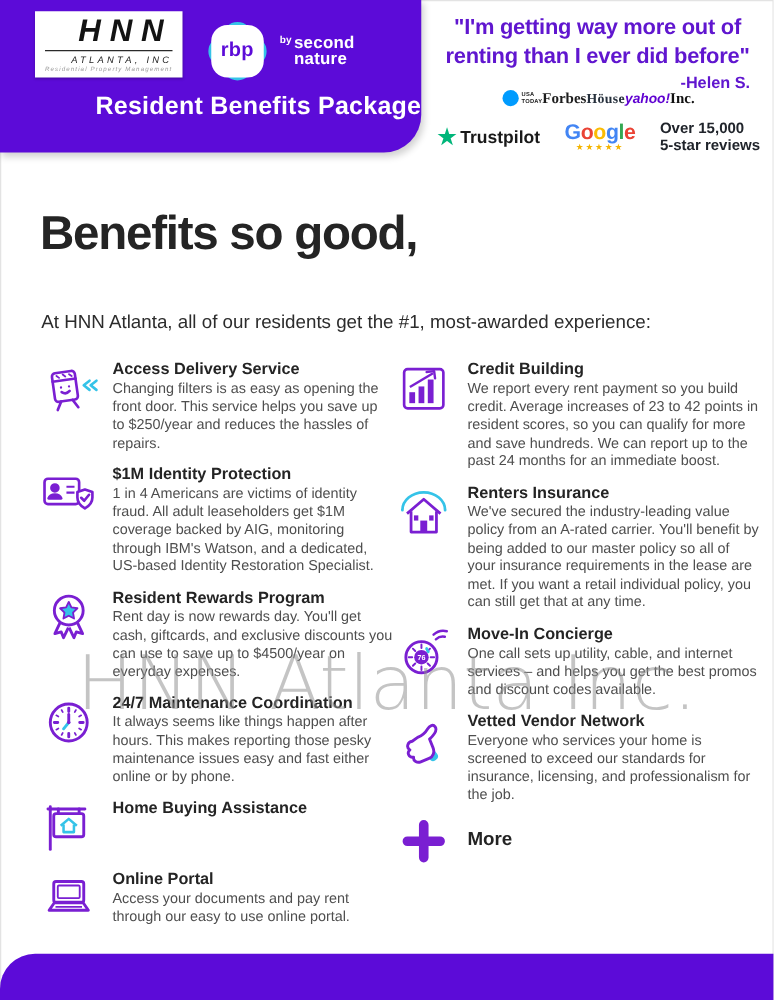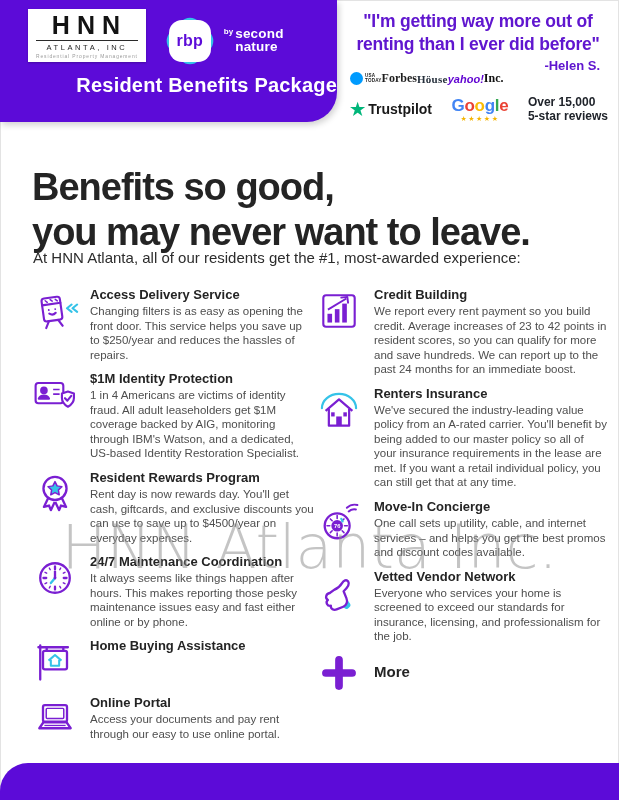--- a/index.html
+++ b/index.html
@@ -8,42 +8,42 @@
     font-family:"Liberation Sans", sans-serif;color:#222;
     box-shadow:inset 0 0 0 1px #e3e3e3;
   }
   
   .topbar{
     position:absolute;top:0;left:0;width:337px;height:122px;
     background:var(--brand-purple);border-radius:0 0 30px 0;
     box-shadow:2px 3px 6px rgba(0,0,0,.18);
   }
   .brand-row{display:flex;align-items:flex-start;gap:18px;padding:9px 0 0 28px;}
-  .hnn-card{background:#fff;padding:4px 8px 3px;text-align:center;box-shadow:0 1px 2px rgba(0,0,0,.25);}
+  .hnn-card{background:#fff;padding:4px 8px 3px;text-align:right;box-shadow:0 1px 2px rgba(0,0,0,.25);font-style:italic;}
   .hnn-brand{font-size:25px;font-weight:600;letter-spacing:7px;padding-left:5px;color:#131313;line-height:1;}
   .hnn-sub{font-size:7.5px;letter-spacing:2.6px;color:#242424;border-top:1.2px solid #2a2a2a;margin-top:2px;padding-top:2px;white-space:nowrap;}
   .hnn-tag{font-size:4.9px;letter-spacing:.9px;color:#9a9a9a;margin-top:2px;white-space:nowrap;}
   .rbp-wrap{display:flex;align-items:center;gap:8px;margin-top:6px;}
   .rbp-badge{position:relative;width:52px;height:52px;flex:0 0 auto;}
   .rbp-diamond{position:absolute;inset:6px;background:var(--accent-cyan);border-radius:12px;transform:rotate(45deg);}
   .rbp-square{position:absolute;inset:5px;background:#fff;border-radius:13px;}
   .rbp-label{position:absolute;inset:0;display:flex;align-items:center;justify-content:center;
     color:var(--brand-purple);font-weight:800;font-size:16px;letter-spacing:.3px;}
   .sn-text{color:#fff;line-height:.95;}
   .sn-by{font-size:8px;font-weight:600;vertical-align:top;margin-right:2px;}
   .sn-name{display:inline-block;font-size:13.5px;font-weight:800;letter-spacing:.2px;}
   .pkg-title{margin-top:7px;text-align:right;color:#fff;font-size:20px;font-weight:800;letter-spacing:.2px;}
   
   .testimonial{position:absolute;top:10px;left:346px;width:264px;text-align:center;}
   .quote{color:var(--quote-purple);font-size:17.5px;font-weight:700;line-height:1.32;letter-spacing:-0.2px;}
   .attribution{color:var(--quote-purple);font-size:13px;font-weight:700;text-align:right;padding-right:10px;margin-top:2px;}
   
   .featured{position:absolute;top:67px;left:350px;width:258px;}
   .featured-label{font-size:9.5px;color:#6d6d6d;}
-  .logo-row{display:flex;align-items:center;justify-content:flex-start;margin-top:4px;}
+  .logo-row{display:flex;align-items:center;justify-content:center;margin-top:4px;}
   .usatoday{display:flex;align-items:center;gap:2px;}
   .usat-dot{width:13px;height:13px;border-radius:50%;background:var(--usatoday-blue);}
   .usat-txt{font-size:4.6px;font-weight:800;line-height:1.05;color:#1c1c1c;letter-spacing:.2px;}
   .lg-forbes{font-family:"Liberation Serif",serif;font-weight:700;font-size:12px;color:#1d1d1d;}
   .lg-house{font-family:"Liberation Serif",serif;font-weight:700;font-size:11px;color:#26303c;letter-spacing:.3px;}
   .lg-yahoo{font-weight:800;font-style:italic;font-size:11px;color:var(--yahoo-purple);}
   .lg-inc{font-family:"Liberation Serif",serif;font-weight:800;font-size:12px;color:#111;}
   .review-row{display:flex;align-items:center;justify-content:space-between;margin-top:9px;}
   .trustpilot{display:flex;align-items:center;gap:3px;font-size:14px;font-weight:600;color:#191919;}
   .tp-star{color:var(--trustpilot-green);font-size:17px;line-height:1;}
@@ -132,21 +132,20 @@
       </span>
       <span class="reviews">
         <span>Over 15,000</span><br>
         <span>5-star reviews</span>
       </span>
     </div>
   </section>
 
   <h1 class="headline">
     <span>Benefits so good,</span><br>
-    <span>you may never want to leave.</span>
   </h1>
 
   <div class="intro">At HNN Atlanta, all of our residents get the #1, most-awarded experience:</div>
 
   <div class="col col-left" id="col-left">
       <div class="benefit">
         <span class="b-icon">
           <svg viewBox="0 0 52 52">
             <g fill="none" stroke="#7a1fd2" stroke-width="2.3" stroke-linecap="round" stroke-linejoin="round" transform="rotate(-8 26 26)">
               <rect x="13" y="11" width="20" height="25" rx="3"></rect>

